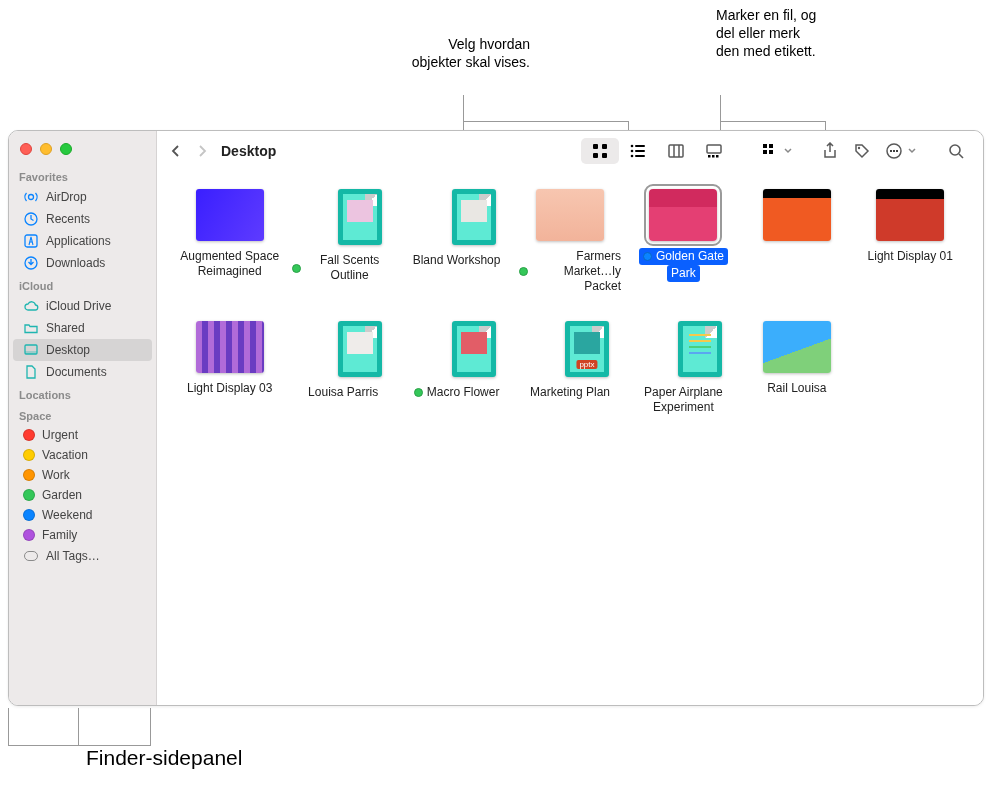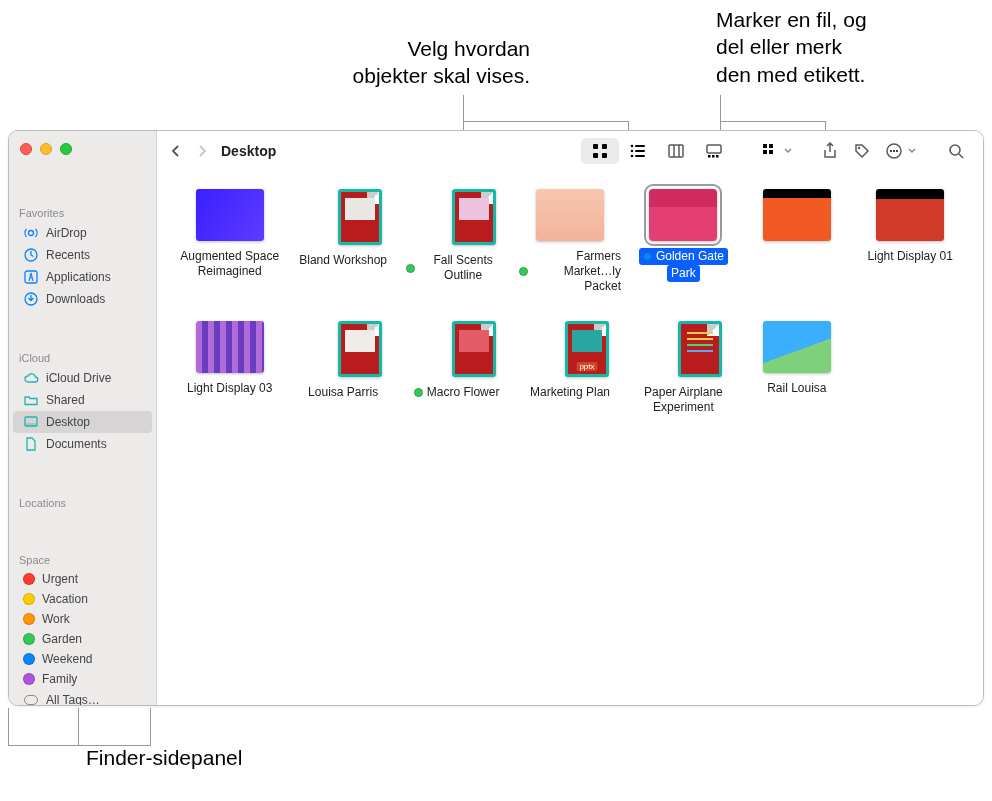--- a/index.html
+++ b/index.html
@@ -8,21 +8,21 @@
     background: #fff;
     width: 992px;
     height: 801px;
     position: relative;
     overflow: hidden;
   }
 
   
   .callout {
     position: absolute;
-    font-size: 21px;
+    font-size: 14px;
     line-height: 1.3;
     color: #000;
     text-align: right;
   }
   .callout-line {
     position: absolute;
     background: #999;
   }
   .callout-line-v { width: 1px; }
   .callout-line-h { height: 1px; }
@@ -57,24 +57,23 @@
     padding: 4px 0 10px 11px;
   }
   .traffic span {
     width: 12px; height: 12px; border-radius: 50%;
   }
   .tl-red { background:#ff5f56; border:0.5px solid #e0443e;}
   .tl-yel { background:#ffbd2e; border:0.5px solid #dea123;}
   .tl-grn { background:#27c93f; border:0.5px solid #1aab29;}
   .sb-section-title {
     color: #8b8b8b;
-    font-weight: 400;
+    font-weight: 700;
     font-size: 11px;
     padding: 6px 0 3px 10px;
-    margin-top: 36px;
   }
   .sb-item {
     display: flex;
     align-items: center;
     gap: 7px;
     padding: 3px 6px 3px 10px;
     color: #444;
     cursor: default;
     border-radius: 4px;
     margin: 0 4px;
@@ -170,22 +169,22 @@
   .thumb {
     width: 68px; height: 52px;
     border-radius: 3px;
     box-shadow: 0 1px 3px rgba(0,0,0,0.25);
     margin-bottom: 7px;
     position: relative;
     overflow: hidden;
   }
   .thumb.doc {
     width: 44px; height: 56px;
-    background: #b91c1c;
-    border: 3px solid #14b8a6;
+    background: #5eead4;
+    border: 5px solid #14b8a6;
     margin-left: 34px;
   }
   .thumb.doc::before {
     content:"";
     position:absolute; top:0; right:0;
     width:12px; height:12px;
     background: linear-gradient(135deg, #ccc 0 50%, #fff 50% 100%);
   }
   .thumb.selected {
     outline: 2px solid #9a9a9a;
@@ -491,36 +490,36 @@
         <div class="file">
           <div class="thumb g1"></div>
           <div class="fname">
             <span class="fname-row">
               <span style="max-width: 110px; display: inline-block;">Augmented Space Reimagined</span>
             </span>
           </div>
         </div>
         <div class="file">
           <div class="thumb doc">
-            <div class="doc-top g2a"></div>
-          </div>
-          <div class="fname">
-            <span class="fname-row">
-              <span style="max-width: 110px; display: inline-block;">Bland Workshop</span>
-            </span>
-          </div>
-        </div>
-        <div class="file">
-          <div class="thumb doc">
             <div class="doc-top g3a"></div>
           </div>
           <div class="fname">
             <span class="fname-row">
               <span class="tdot green"></span>
               <span style="max-width: 110px; display: inline-block;">Fall Scents Outline</span>
+            </span>
+          </div>
+        </div>
+        <div class="file">
+          <div class="thumb doc">
+            <div class="doc-top g2a"></div>
+          </div>
+          <div class="fname">
+            <span class="fname-row">
+              <span style="max-width: 110px; display: inline-block;">Bland Workshop</span>
             </span>
           </div>
         </div>
         <div class="file">
           <div class="thumb g4"></div>
           <div class="fname">
             <span class="fname-row">
               <span class="tdot green"></span>
               <span style="max-width: 110px; display: inline-block; text-align: right;">Farmers Market…ly Packet</span>
             </span>

